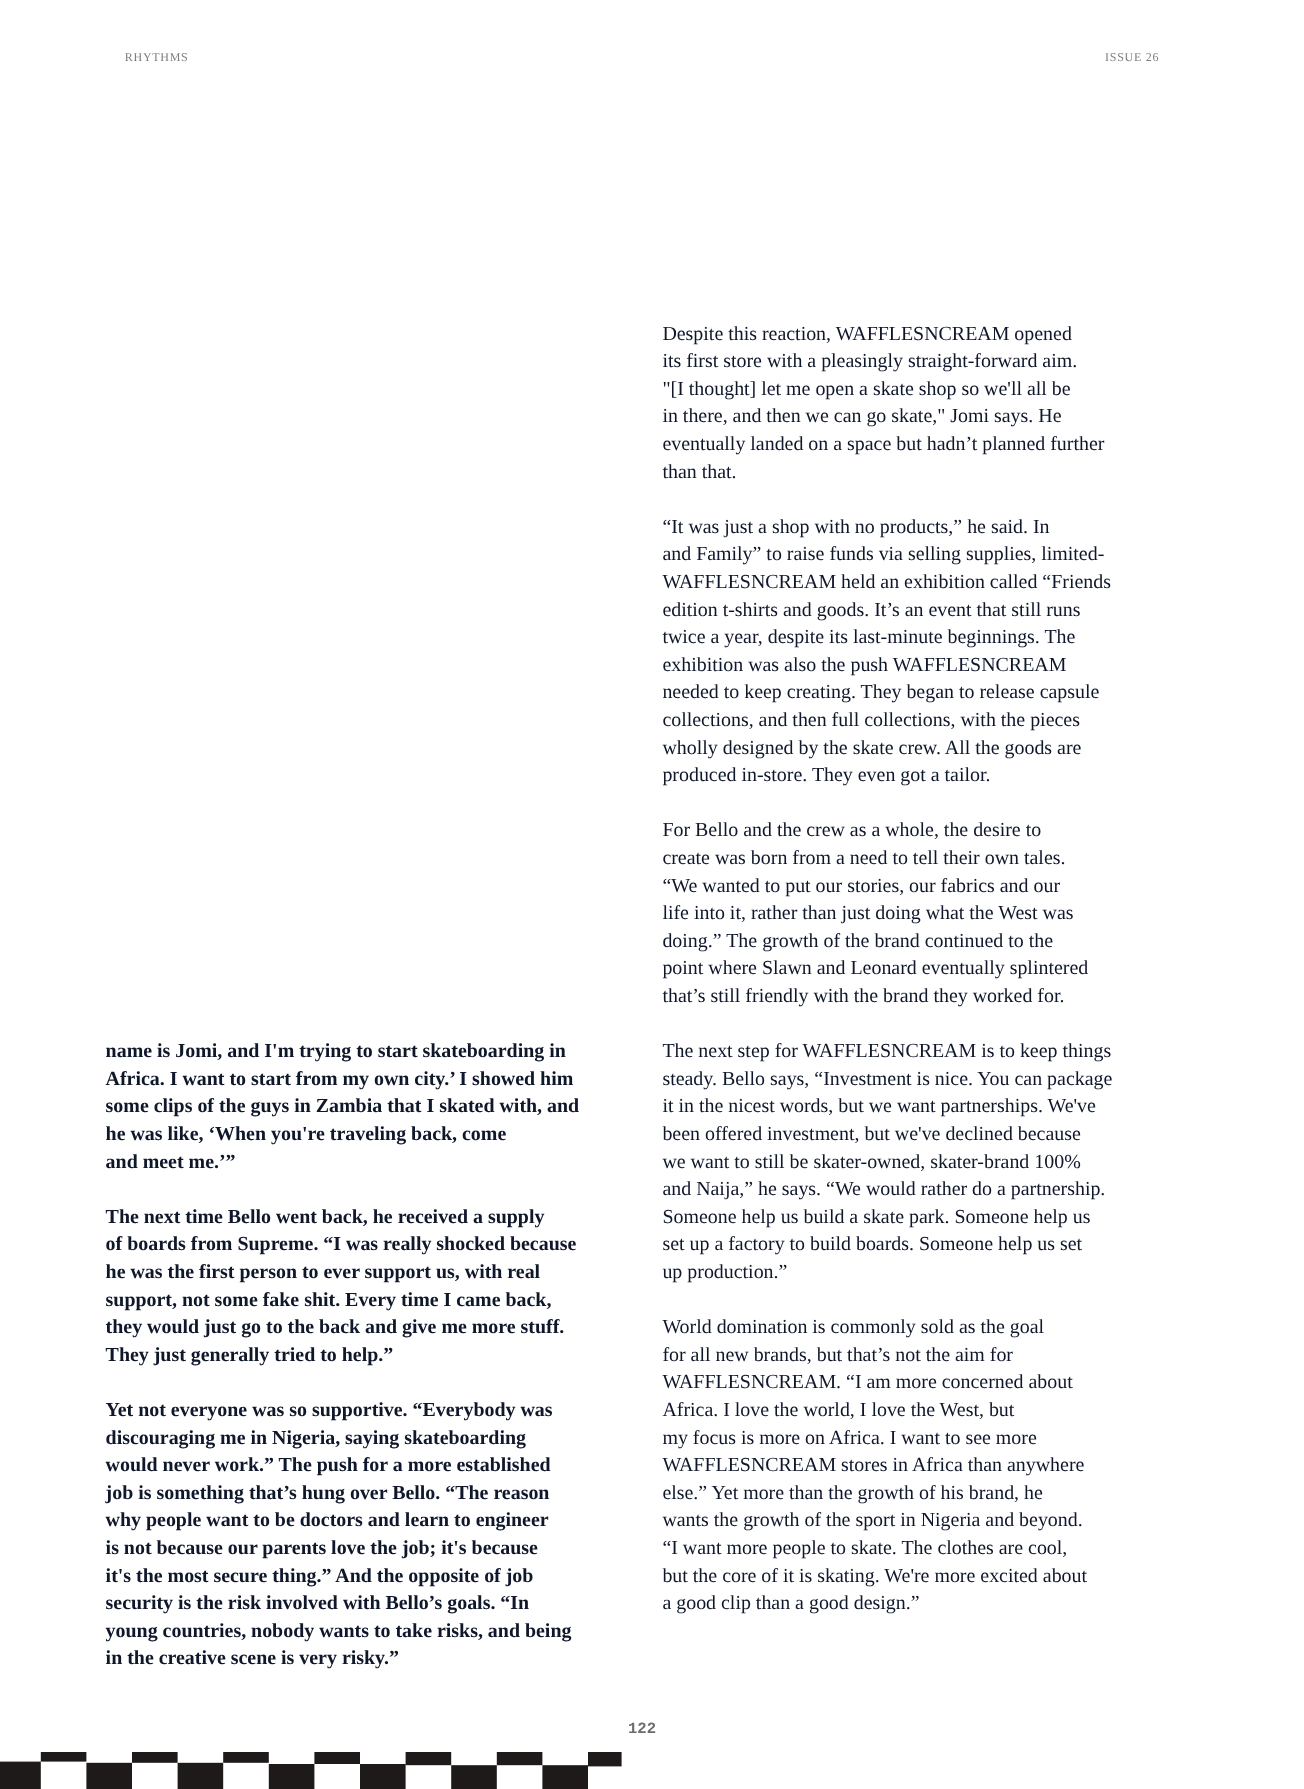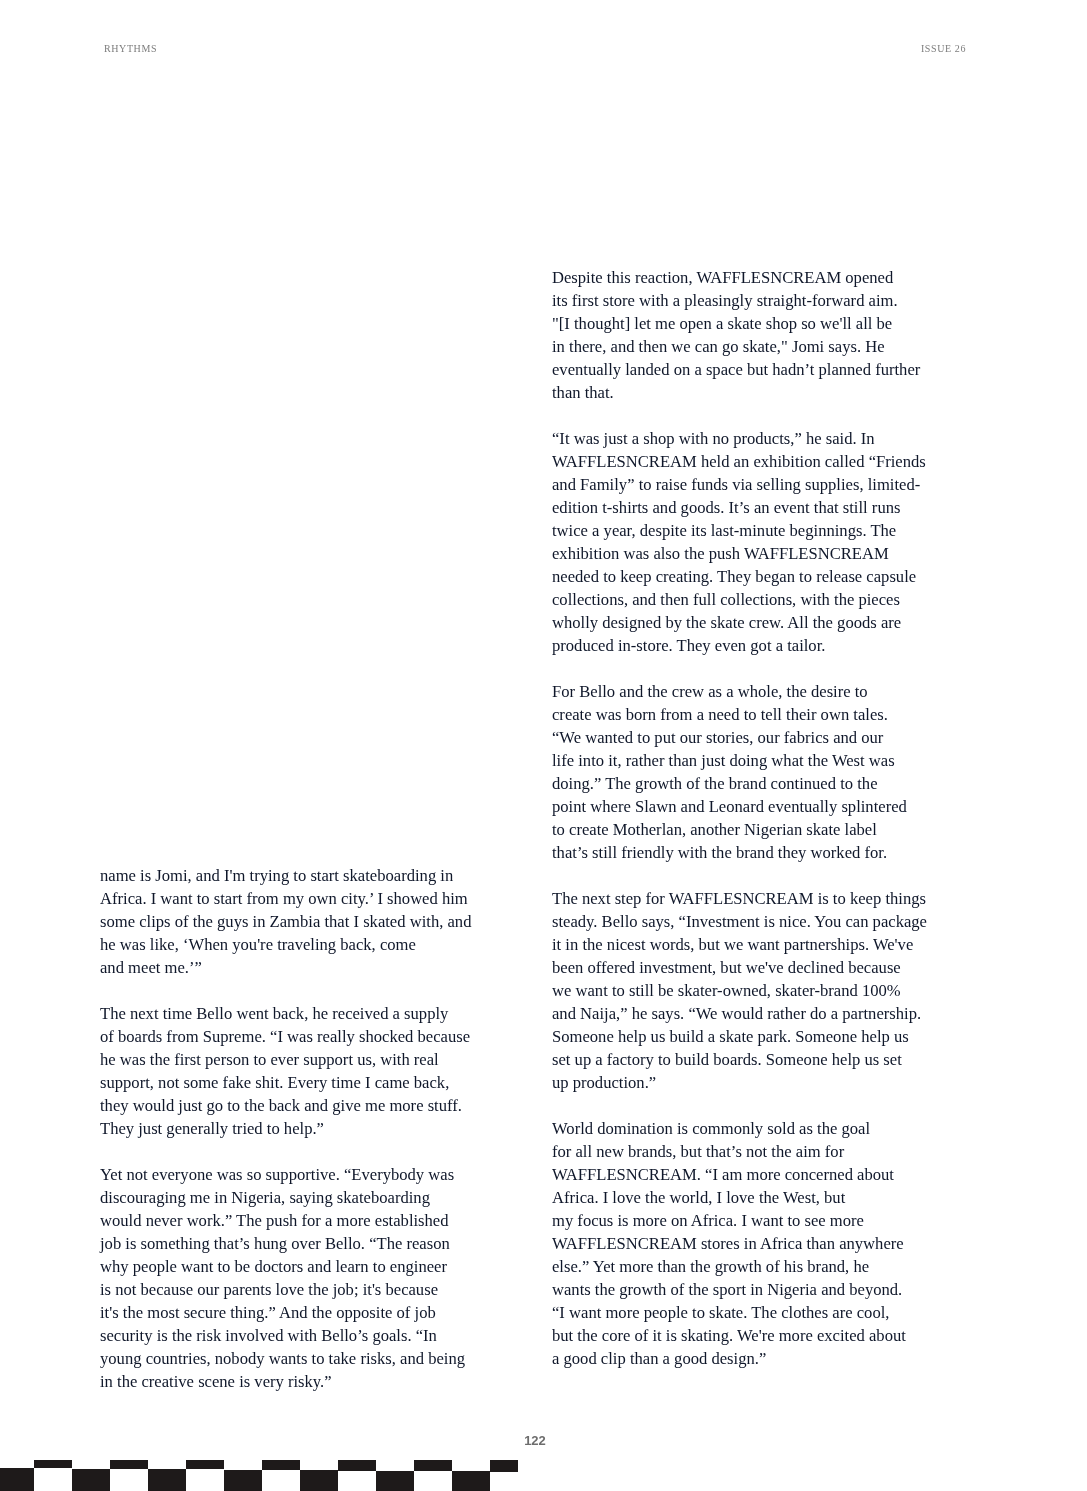--- a/index.html
+++ b/index.html
@@ -28,38 +28,38 @@
     .running-head.left { left: 104px; }
     .running-head.right { right: 121px; }
 
     .column {
       position: absolute;
       width: 420px;
       font-size: 16.6px;
       line-height: 23px;
       color: #0f172a;
     }
-    .column.left { left: 100px; top: 864px; }
+    .column.left { left: 88px; top: 864px; font-weight: bold; }
     .column.right { left: 552px; top: 266px; }
 
     .para {
       margin: 0 0 23px 0;
     }
     .para .line {
       display: block;
       white-space: nowrap;
     }
 
     .folio {
       position: absolute;
       top: 1433px;
       left: 0;
       width: 1070px;
       text-align: center;
-      font-family: Liberation Sans, sans-serif;
+      font-family: Liberation Mono, monospace;
       font-size: 13px;
       font-weight: bold;
       color: #6d6d6d;
     }
 
     .checker {
       position: absolute;
       left: 0;
       top: 1456px;
       width: 518px;
@@ -110,38 +110,37 @@
     <p class="para">
       <span class="line">Despite this reaction, WAFFLESNCREAM opened</span>
       <span class="line">its first store with a pleasingly straight-forward aim.</span>
       <span class="line">"[I thought] let me open a skate shop so we'll all be</span>
       <span class="line">in there, and then we can go skate," Jomi says. He</span>
       <span class="line">eventually landed on a space but hadn’t planned further</span>
       <span class="line">than that.</span>
     </p>
     <p class="para">
       <span class="line">“It was just a shop with no products,” he said. In</span>
+      <span class="line">and Family” to raise funds via selling supplies, limited-</span>
       <span class="line">WAFFLESNCREAM held an exhibition called “Friends</span>
-      <span class="line">and Family” to raise funds via selling supplies, limited-</span>
       <span class="line">edition t-shirts and goods. It’s an event that still runs</span>
       <span class="line">twice a year, despite its last-minute beginnings. The</span>
       <span class="line">exhibition was also the push WAFFLESNCREAM</span>
       <span class="line">needed to keep creating. They began to release capsule</span>
       <span class="line">collections, and then full collections, with the pieces</span>
       <span class="line">wholly designed by the skate crew. All the goods are</span>
       <span class="line">produced in-store. They even got a tailor.</span>
     </p>
     <p class="para">
       <span class="line">For Bello and the crew as a whole, the desire to</span>
       <span class="line">create was born from a need to tell their own tales.</span>
       <span class="line">“We wanted to put our stories, our fabrics and our</span>
       <span class="line">life into it, rather than just doing what the West was</span>
       <span class="line">doing.” The growth of the brand continued to the</span>
       <span class="line">point where Slawn and Leonard eventually splintered</span>
-      <span class="line">to create Motherlan, another Nigerian skate label</span>
       <span class="line">that’s still friendly with the brand they worked for.</span>
     </p>
     <p class="para">
       <span class="line">The next step for WAFFLESNCREAM is to keep things</span>
       <span class="line">steady. Bello says, “Investment is nice. You can package</span>
       <span class="line">it in the nicest words, but we want partnerships. We've</span>
       <span class="line">been offered investment, but we've declined because</span>
       <span class="line">we want to still be skater-owned, skater-brand 100%</span>
       <span class="line">and Naija,” he says. “We would rather do a partnership.</span>
       <span class="line">Someone help us build a skate park. Someone help us</span>

